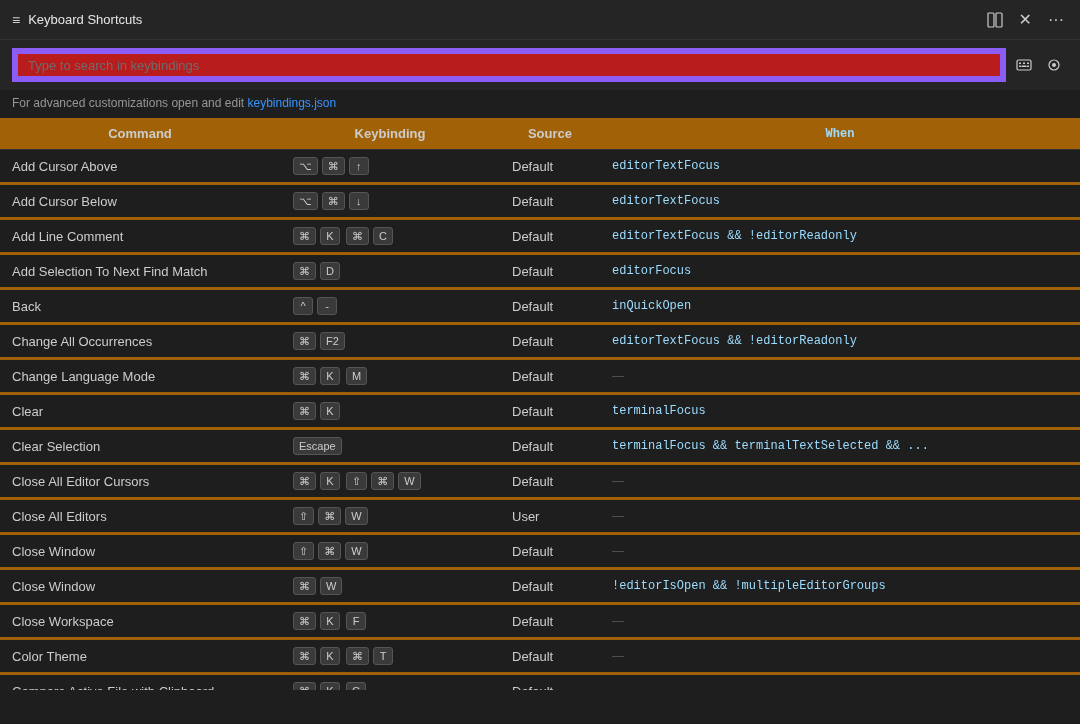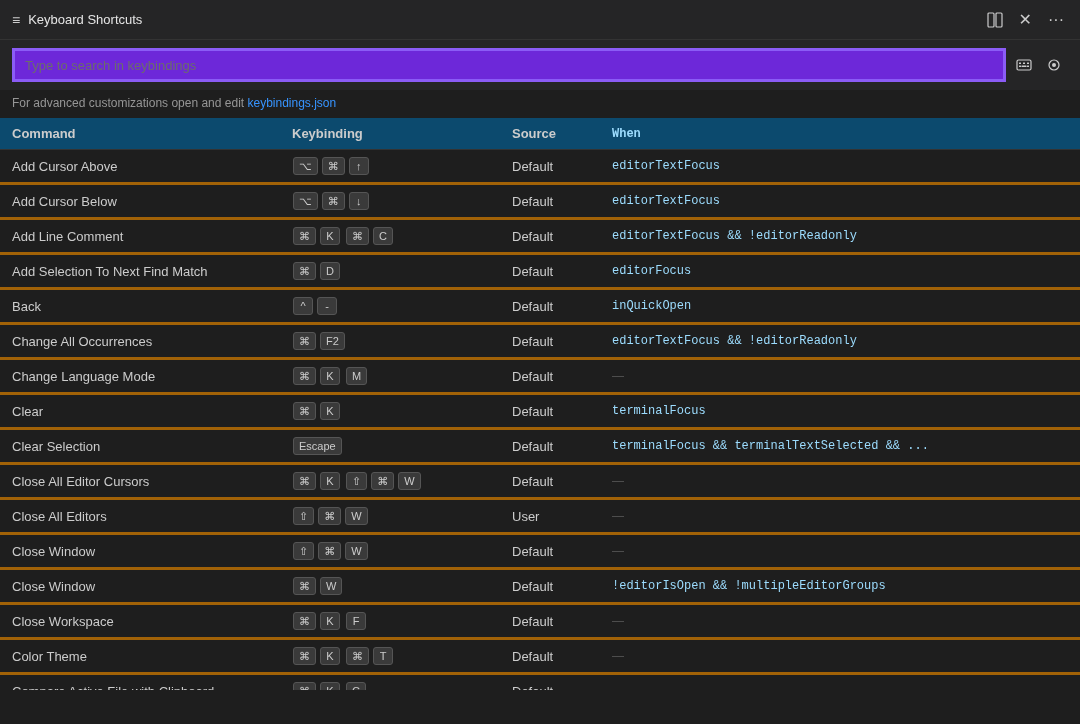--- a/index.html
+++ b/index.html
@@ -63,22 +63,22 @@
     .search-bar {
       padding: 8px 12px;
       background: #252526;
       display: flex;
       align-items: center;
       gap: 4px;
     }
 
     .search-input {
       flex: 1;
-      background: #6d28d9;
-      border: 3px solid #8b5cf6;
+      background: #b91c1c;
+      border: 6px solid #8b5cf6;
       color: #cccccc;
       padding: 5px 10px;
       font-size: 13px;
       outline: none;
       height: 34px;
     }
 
     .search-input::placeholder {
       color: #6c6c6c;
     }
@@ -121,28 +121,28 @@
       width: 100%;
       border-collapse: collapse;
     }
 
     thead tr {
       background: #252526;
       border-bottom: 1px solid #333;
     }
 
     thead th {
-      text-align: left;
+      text-align: center;
       padding: 8px 12px;
       font-weight: 600;
       color: #cccccc;
       font-size: 13px;
       position: sticky;
       top: 0;
-      background: #0c4a6e;
+      background: #a16207;
       z-index: 1;
     }
 
     tbody tr {
       border-bottom: 3px solid #a16207;
     }
 
     tbody td {
       padding: 7px 12px;
       vertical-align: middle;

